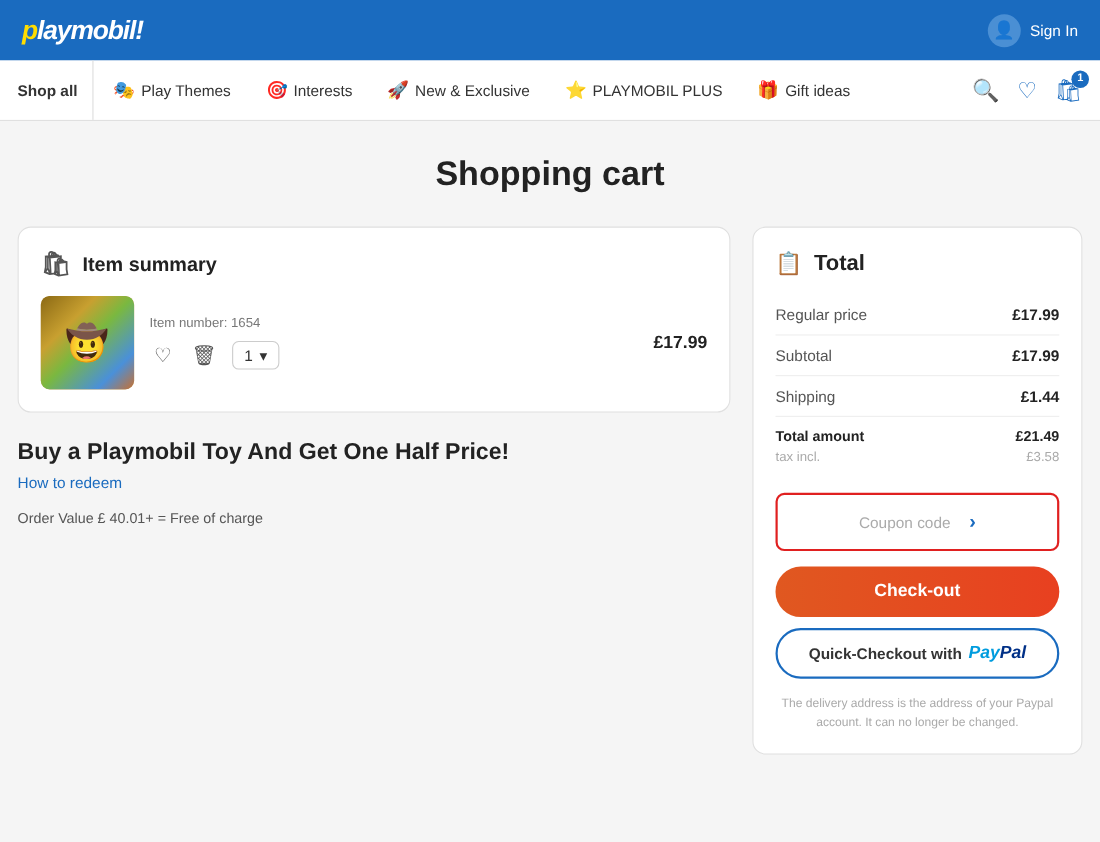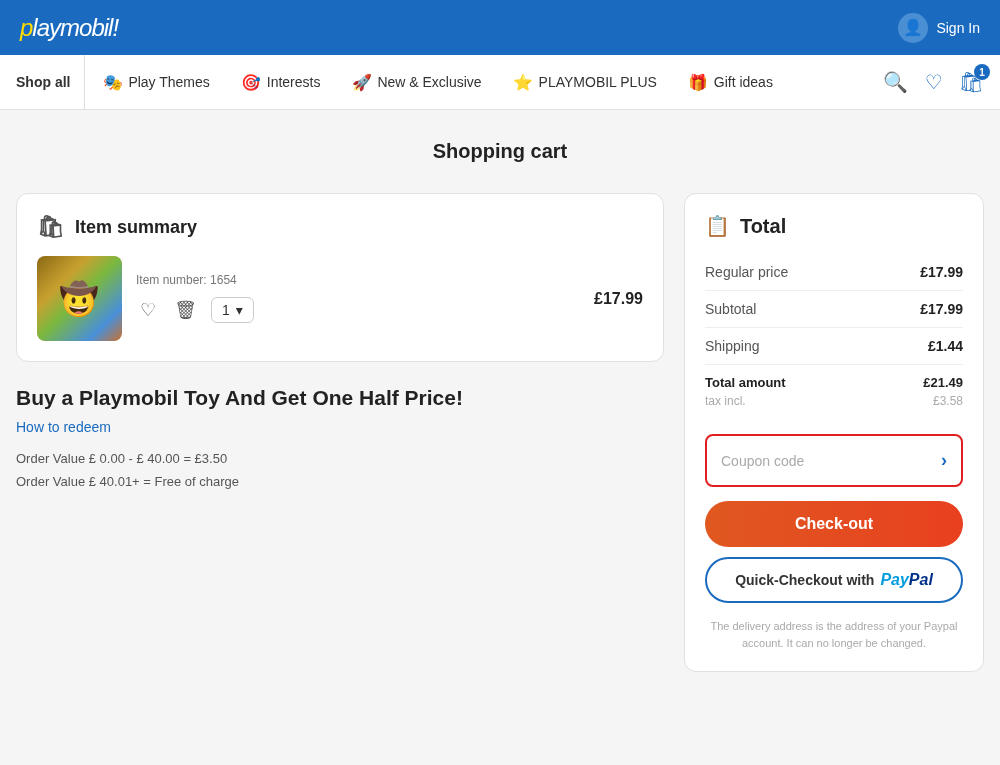--- a/index.html
+++ b/index.html
@@ -10,21 +10,21 @@
       background: #1a6bbf;
       display: flex;
       align-items: center;
       justify-content: space-between;
       padding: 0 20px;
       height: 55px;
     }
     .logo {
       color: white;
       font-size: 24px;
-      font-weight: 400;
+      font-weight: 700;
       font-style: italic;
       letter-spacing: -1px;
     }
     .logo span { color: #ffdd00; }
     .header-right {
       display: flex;
       align-items: center;
       gap: 8px;
       color: white;
       font-size: 14px;
@@ -95,21 +95,21 @@
     }
 
     
     .main {
       max-width: 1000px;
       margin: 0 auto;
       padding: 30px 16px;
     }
     .page-title {
       text-align: center;
-      font-size: 20px;
+      font-size: 31px;
       font-weight: 700;
       margin-bottom: 30px;
       color: #222;
     }
 
     .content-grid {
       display: flex;
       gap: 20px;
       align-items: flex-start;
     }
@@ -279,21 +279,21 @@
       font-size: 12px;
       color: #aaa;
       padding-bottom: 12px;
     }
 
     .coupon-box {
       border: 2px solid #e02020;
       border-radius: 8px;
       display: flex;
       align-items: center;
-      justify-content: space-between;
+      justify-content: center;
       padding: 14px 14px;
       margin: 14px 0;
       cursor: pointer;
       background: white;
       gap: 17px;
     }
     .coupon-text {
       font-size: 14px;
       color: #aaa;
     }
@@ -413,21 +413,20 @@
             </div>
           </div>
           <div class="item-price">£17.99</div>
         </div>
       </div>
 
       <div class="promo-section">
         <div class="promo-title">Buy a Playmobil Toy And Get One Half Price!</div>
         <a class="promo-link">How to redeem</a>
         <div class="promo-info">
-          <div>Order Value £ 0.00 - £ 40.00 = £3.50</div>
           <div>Order Value £ 40.01+ = Free of charge</div>
         </div>
       </div>
 
     </div>
 
     <div class="right-panel">
       <div class="total-card">
         <div class="total-header">
           <span>📋</span>

